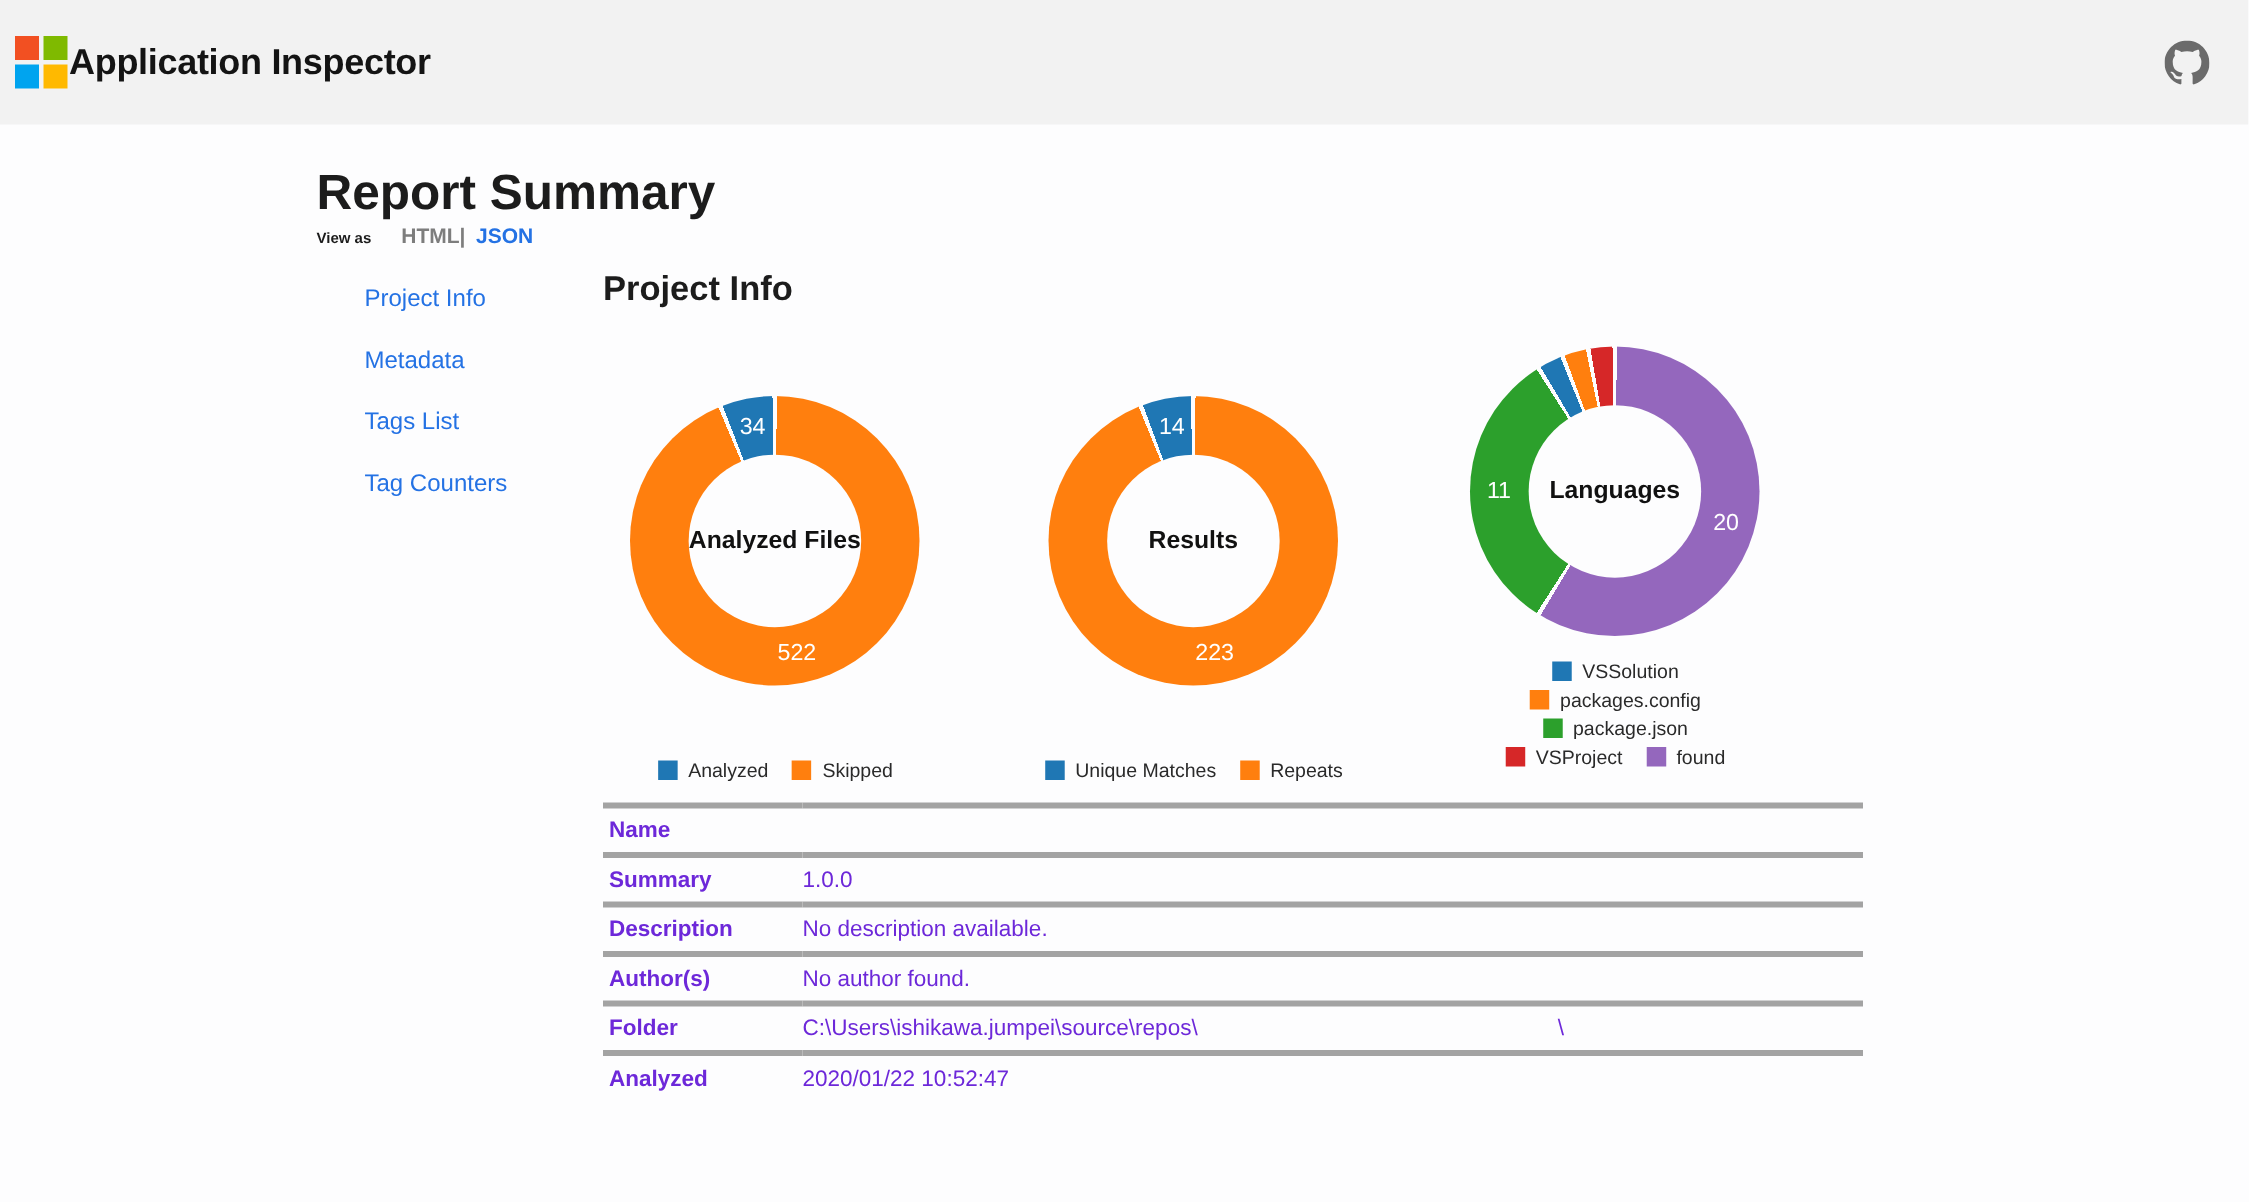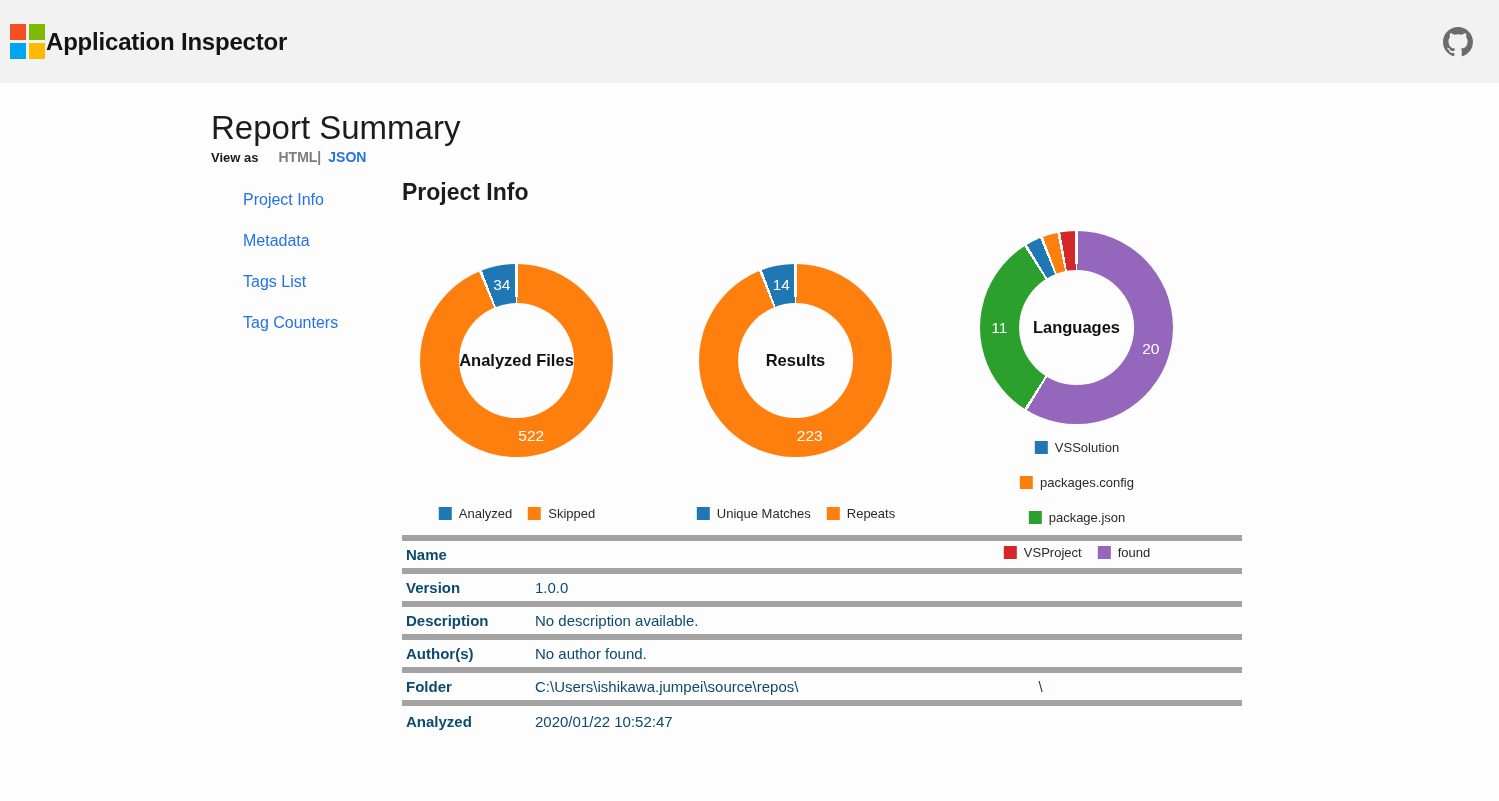--- a/index.html
+++ b/index.html
@@ -26,24 +26,24 @@
   .mslogo .sq-green  { background:#7fba00; }
   .mslogo .sq-blue   { background:#00a4ef; }
   .mslogo .sq-yellow { background:#ffb900; }
   .brand-title { font-size:24px; font-weight:700; color:#141414; letter-spacing:-0.2px; }
   .topnav { display:flex; margin-left:30px; gap:30px; }
   .topnav a { font-size:15px; color:#3a3a3a; cursor:pointer; }
   .gh-link { margin-left:auto; display:flex; align-items:center; cursor:pointer; }
 
   
   .page-title {
-    margin:26px 0 2px 211px; font-size:33px; font-weight:400; color:#1c1c1c;
+    margin:26px 0 2px 211px; font-size:33px; font-weight:700; color:#1c1c1c;
   }
   .view-as { margin-left:211px; display:flex; align-items:baseline; font-weight:700; }
-  .view-as .lbl  { font-size:13px; color:#1c1c1c; }
+  .view-as .lbl  { font-size:10px; color:#1c1c1c; }
   .view-as .html { font-size:14px; color:#7d7d7d; margin-left:20px; }
   .view-as .json { font-size:14px; color:#2472e4; margin-left:7px; cursor:pointer; }
 
   
   .layout { display:flex; margin-left:211px; margin-top:8px; }
   .sidebar { width:191px; padding:18px 0 0 32px; flex:none; }
   .sidebar a { display:block; color:#2472e4; font-size:16px; margin-bottom:23px; cursor:pointer; }
   .main { width:840px; flex:none; }
   .section-title { margin:6px 0 0 0; font-size:23px; font-weight:600; color:#1c1c1c; }
 
@@ -64,35 +64,35 @@
     transform:translate(-50%,-50%); background:#fdfdfe; border-radius:50%;
     display:flex; align-items:center; justify-content:center;
   }
   .center-label { font-weight:700; font-size:16.5px; color:#111; white-space:nowrap; }
   .donut .val {
     position:absolute; transform:translate(-50%,-50%);
     color:#fff; font-size:15.5px;text-align:right;
   }
   .legend {
     position:absolute; left:140px; transform:translateX(-50%);
-    display:flex; flex-direction:column; align-items:center; gap:20px;
+    display:flex; flex-direction:column; align-items:center; gap:4px;
   }
   .c0 .legend, .c1 .legend { top:300px; }
   .c2 .legend { top:234px; }
   .legend-row { display:flex; gap:16px; white-space:nowrap; }
   .legend-item { display:flex; align-items:center; gap:7px; cursor:pointer; }
   .swatch { width:13px; height:13px; flex:none; }
   .legend-label { font-size:13px; color:#2a2a2a; }
 
   
   .details { border-collapse:collapse; width:840px; margin-top:0; }
   .details tr { height:33px; }
   .details th, .details td {
-    border-top:6px solid #a3a3a3; font-size:15px; text-align:left;
-    vertical-align:middle; padding:0; color:#0c4a6e;
+    border-top:4px solid #a3a3a3; font-size:15px; text-align:left;
+    vertical-align:middle; padding:0; color:#6d28d9;
   }
   .details th { width:133px; font-weight:700; padding-left:4px; }
   .gap-spacer { display:inline-block; }
 </style>
 </head>
 <body>
 
 <header class="header">
   <a class="brand">
     <span class="mslogo">
@@ -215,21 +215,21 @@
   </div>
 </div>
 
     <table class="details">
       <tbody id="details-body">
           <tr>
             <th>Name</th>
             <td><span></span></td>
           </tr>
           <tr>
-            <th>Version</th>
+            <th>Summary</th>
             <td><span>1.0.0</span></td>
           </tr>
           <tr>
             <th>Description</th>
             <td><span>No description available.</span></td>
           </tr>
           <tr>
             <th>Author(s)</th>
             <td><span>No author found.</span></td>
           </tr>

